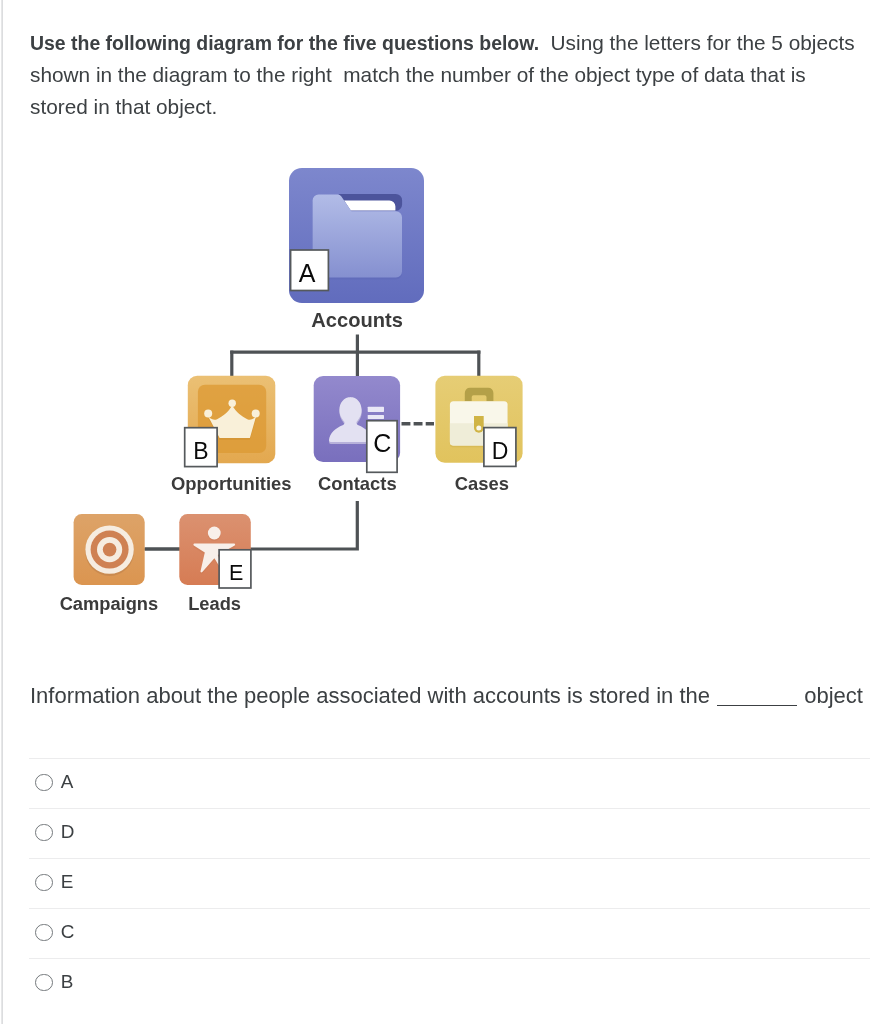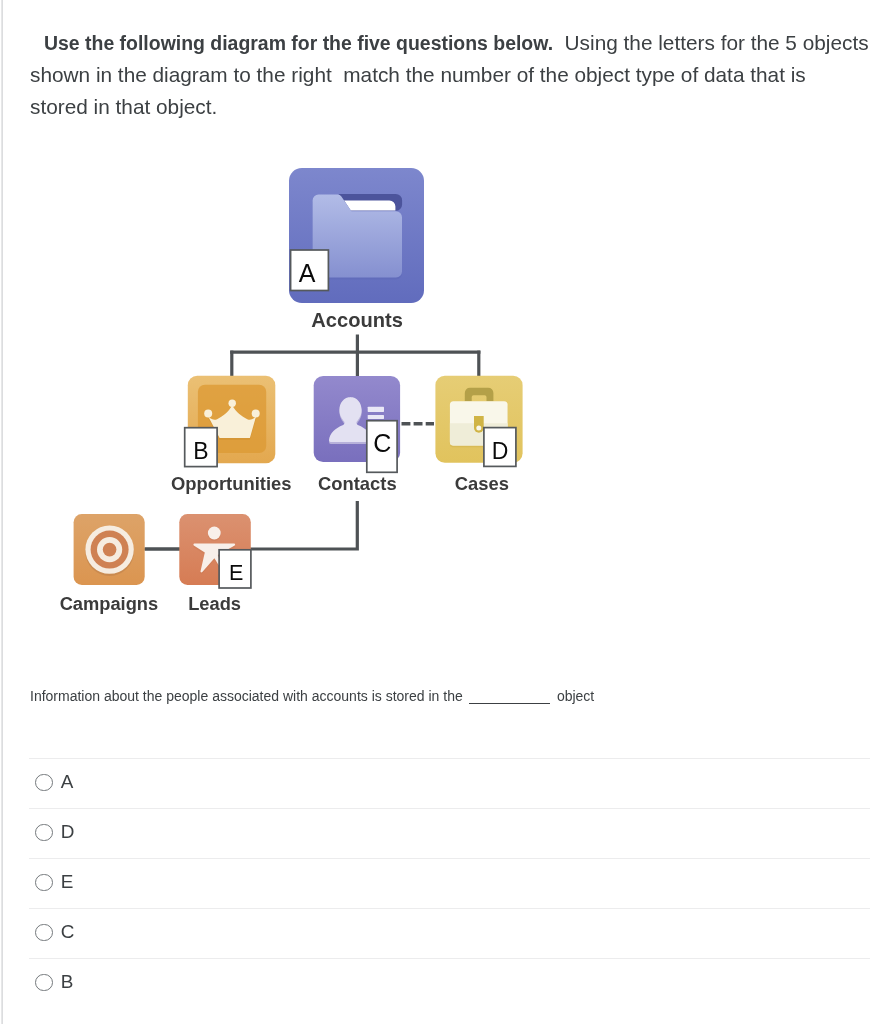--- a/index.html
+++ b/index.html
@@ -13,30 +13,30 @@
     position: relative;
   }
   .left-rule { position:absolute; left:0.8px; top:0; width:2.5px; height:1024px;
                background:linear-gradient(90deg,#f2f3f3 0%,#dcdddf 45%,#dcdddf 75%,#f4f5f5 100%); }
 
   
   .prompt {
     position:absolute; left:30px; top:26.6px; width:870px;
     font-size:20.8px; line-height:32.4px; color:#3c4043;
   }
-  .prompt b { font-weight:700; font-size:19.45px;margin-left:14px; }
+  .prompt b { font-weight:700; font-size:19.45px; }
   .pline { white-space:nowrap; }
 
   
   .diagram { position:absolute; left:0; top:0; width:893px; height:660px; }
 
   
   .question {
     position:absolute; left:30px; top:682.5px; width:860px;
-    font-size:14px; line-height:26px; color:#3c4043; white-space:nowrap;
+    font-size:22px; line-height:26px; color:#3c4043; white-space:nowrap;
   }
   .blank { display:inline-block; width:80.7px; border-bottom:1.9px solid #3c4043; margin:0 6.8px 0 6.7px; vertical-align:-3.5px; }
 
   
   .answers { position:absolute; left:29px; top:758px; width:841px; }
   .answer-row {
     height:50px; border-top:1px solid #ececed; position:relative;
     box-sizing:border-box;
   }
   .radio {

